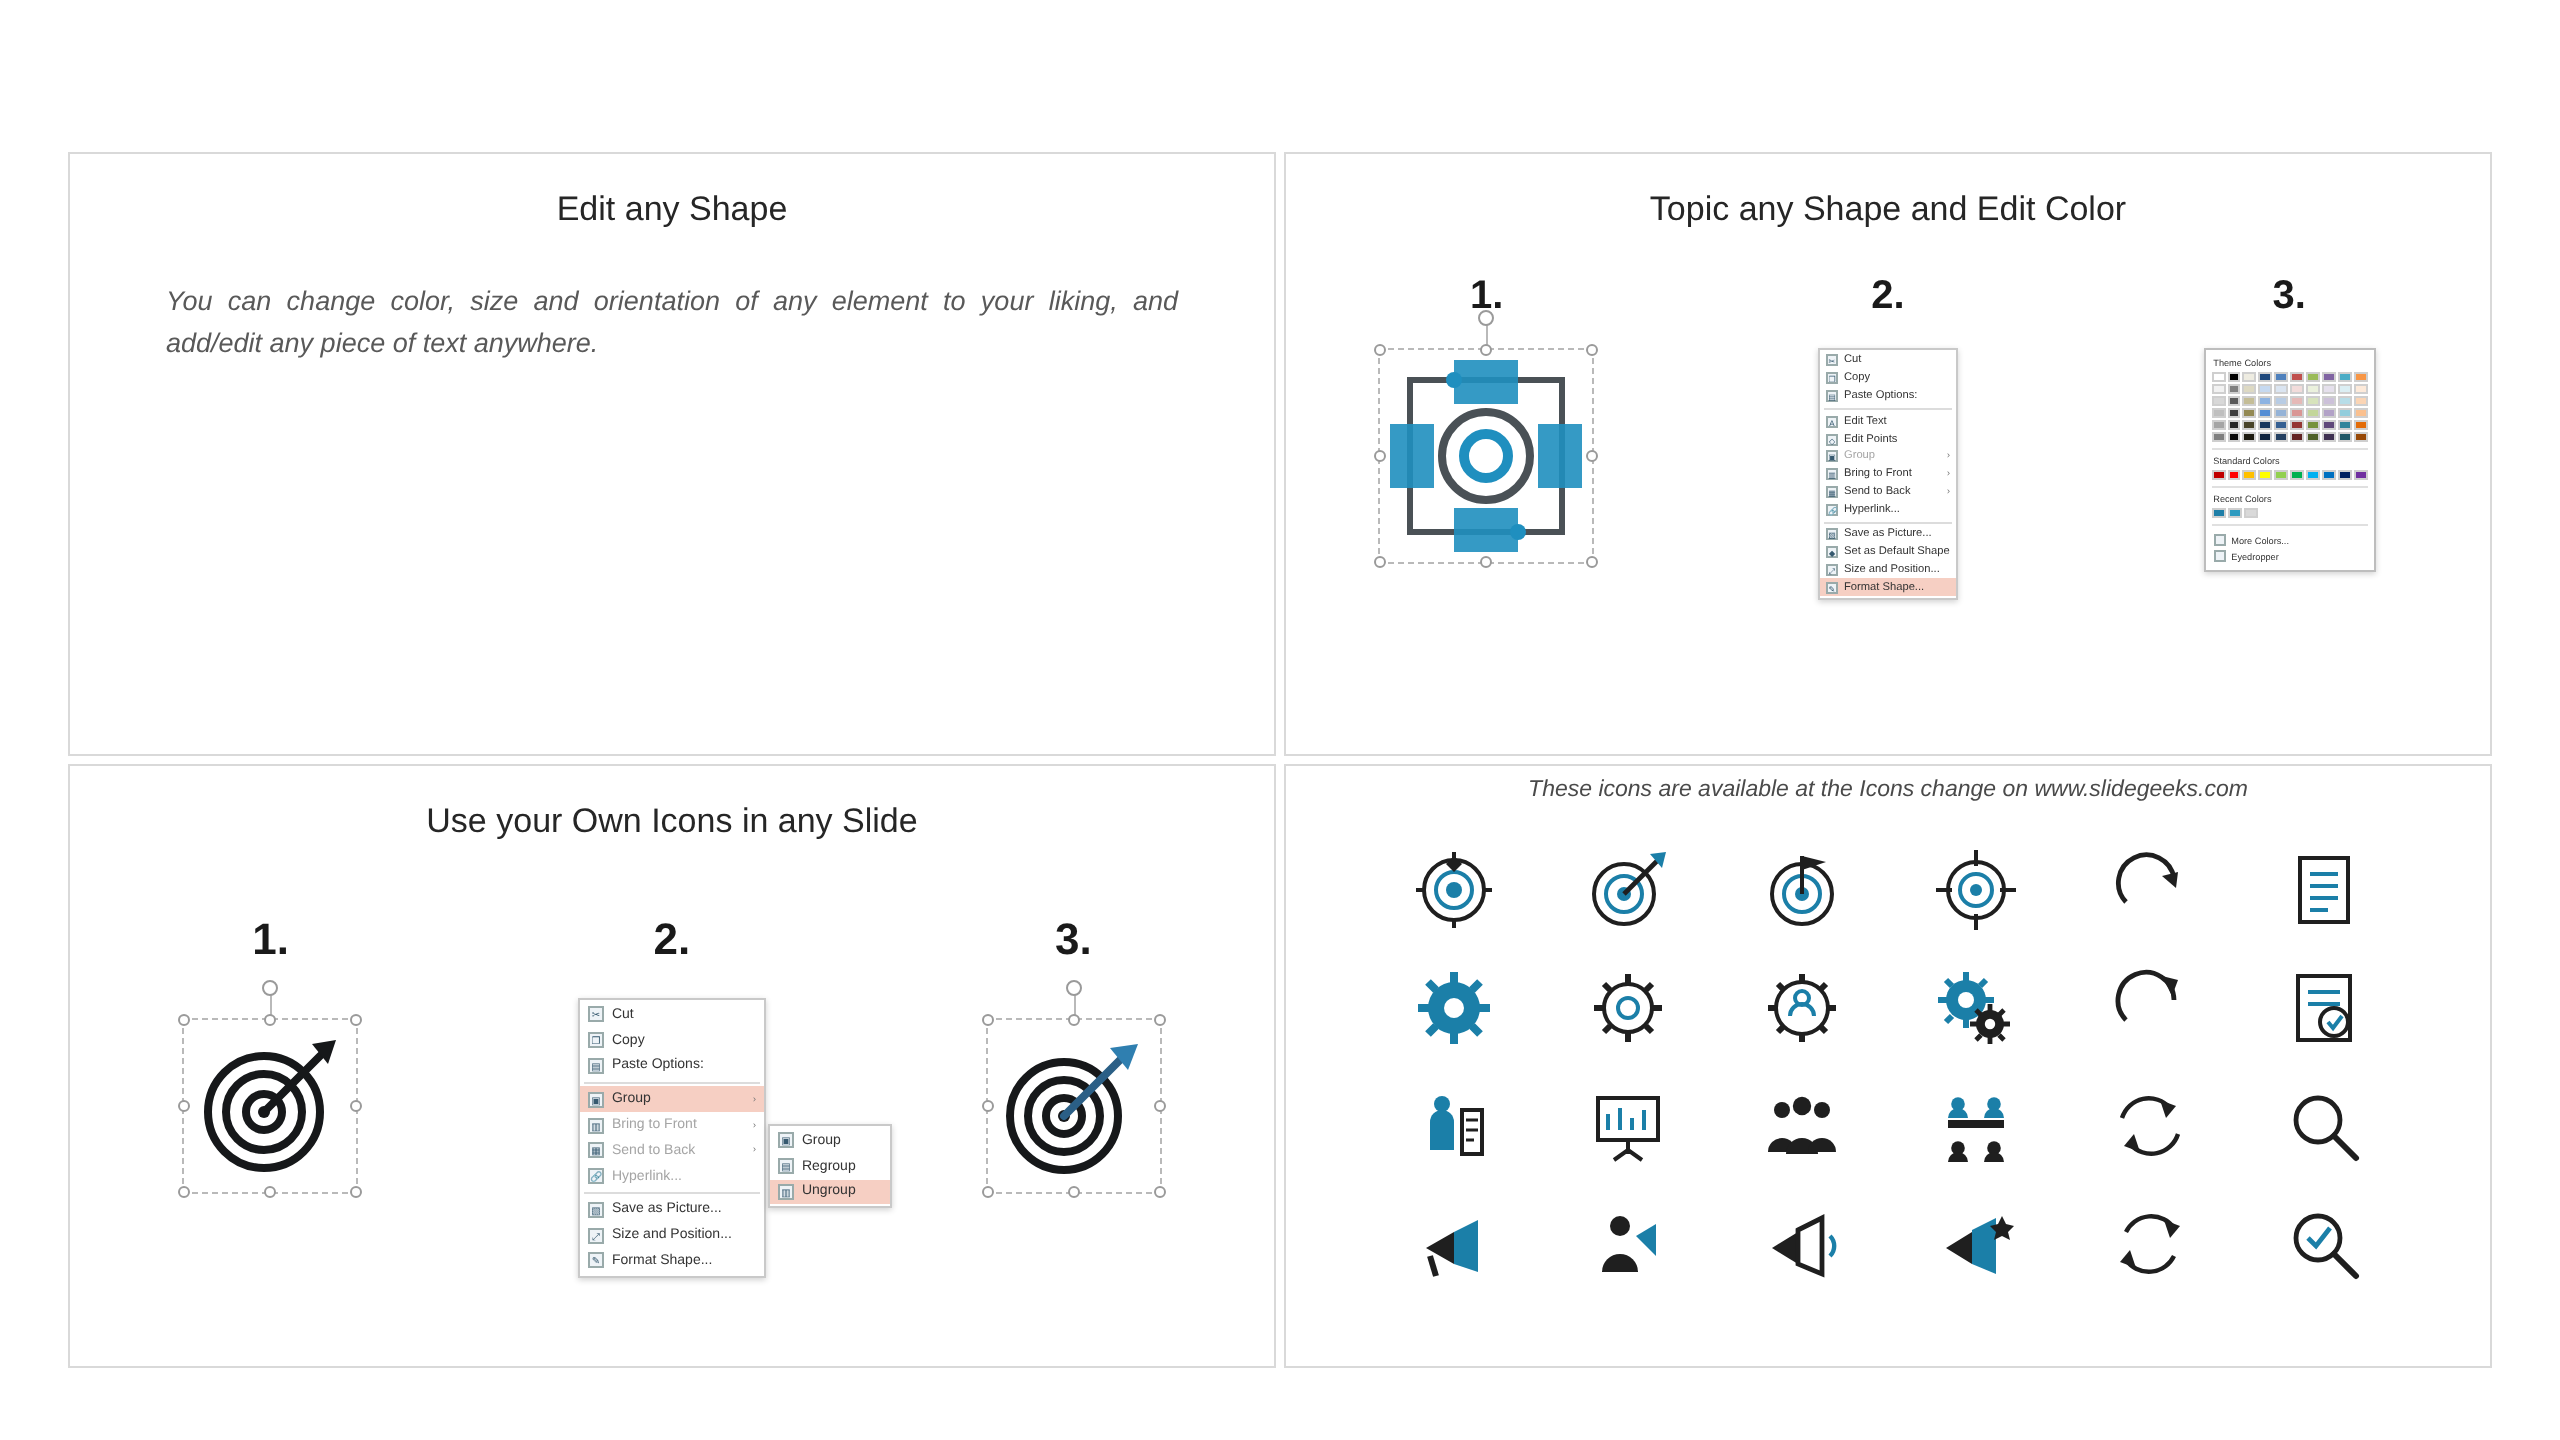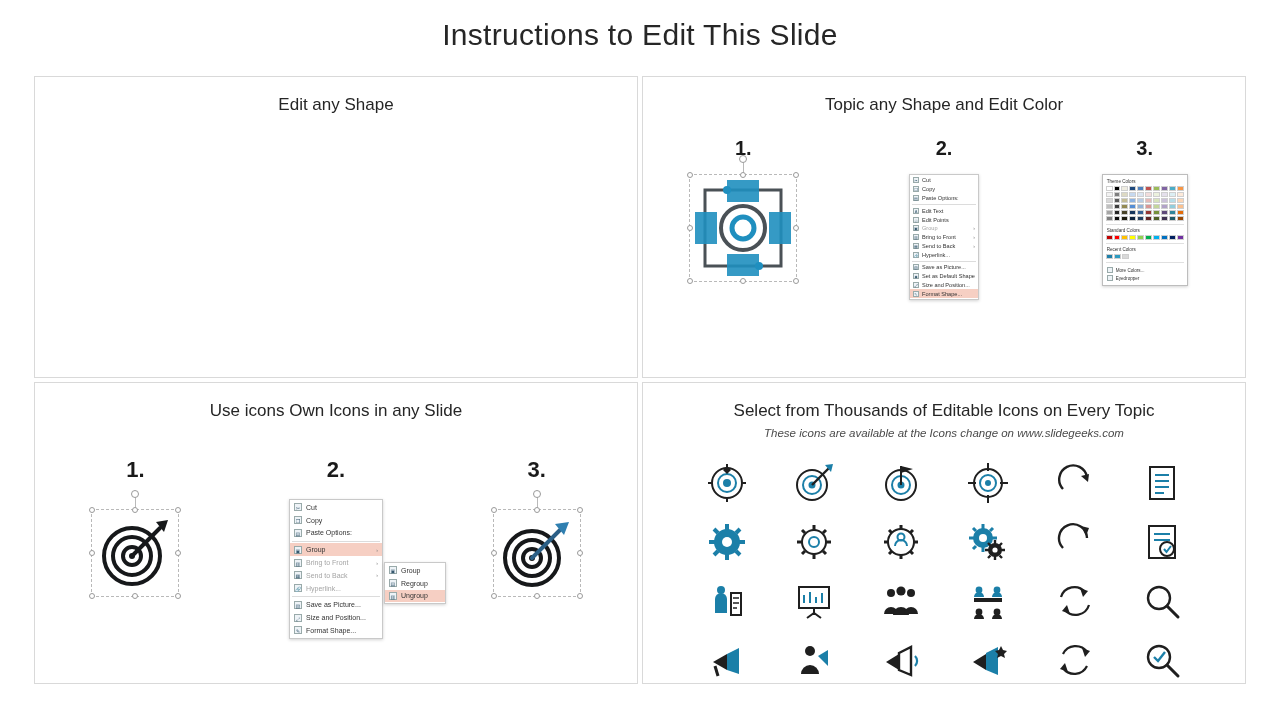--- a/index.html
+++ b/index.html
@@ -209,26 +209,26 @@
   .icon-cell svg { display: block; }
 
   
   .shape-target { position: absolute; left: 50%; top: 50%; transform: translate(-50%,-50%); }
 </style>
 </head>
 <body>
 
 <div class="slide">
 
-  <h1 class="slide-title">Instructions to Edit This Slide</h1>
 
   <div class="grid">
 
     <div class="panel">
       <div class="panel-title">Edit any Shape</div>
+      <p class="para second">You can change color, size and orientation of any element to your liking, and add/edit any piece of text anywhere.</p>
     </div>
 
     <div class="panel">
       <div class="panel-title">Topic any Shape and Edit Color</div>
 
       <div class="steps">
 
         <div class="step">
           <div class="step-num">1.</div>
           <div class="sel-box">
@@ -428,21 +428,21 @@
             <div class="theme-row-opt">
               <span class="ic"></span>
               <span>Eyedropper</span>
             </div>
           </div>
         </div>
       </div>
     </div>
 
     <div class="panel">
-      <div class="panel-title">Use icons Own Icons in any Slide</div>
+      <div class="panel-title">Use your Own Icons in any Slide</div>
 
       <div class="steps" style="margin-top:36px; align-items:flex-start;">
 
         <div class="step">
           <div class="step-num" style="font-size:22px;">1.</div>
           <div class="sel-box" style="width:88px;height:88px;margin-top:26px;">
             <div class="rot-stem"></div>
             <div class="rot"></div>
             <div class="handle h-tl"></div>
             <div class="handle h-tc"></div>
@@ -549,21 +549,20 @@
               <circle cx="32" cy="42" r="3" fill="#16181a"></circle>
               <path d="M32 42 L60 14" stroke="#2b5f86" stroke-width="4" stroke-linecap="round"></path>
               <path d="M55 8 L69 6 L64 19 Z" fill="#2f7fb0"></path>
             </svg>
           </div>
         </div>
       </div>
     </div>
 
     <div class="panel">
-      <div class="panel-title">Select from Thousands of Editable Icons on Every Topic</div>
       <div class="panel-sub">These icons are available at the Icons change on www.slidegeeks.com</div>
 
       <div class="icon-grid">
 
         <div class="icon-cell">
           <svg width="40" height="40" viewBox="0 0 40 40">
             <circle cx="20" cy="20" r="15" fill="none" stroke="#1f1f1f" stroke-width="2"></circle>
             <circle cx="20" cy="20" r="9" fill="none" stroke="#1b7fa8" stroke-width="2"></circle>
             <circle cx="20" cy="20" r="4" fill="#1b7fa8"></circle>
             <path d="M20 1 L20 6 M20 34 L20 39 M1 20 L6 20 M34 20 L39 20" stroke="#1f1f1f" stroke-width="2"></path>

